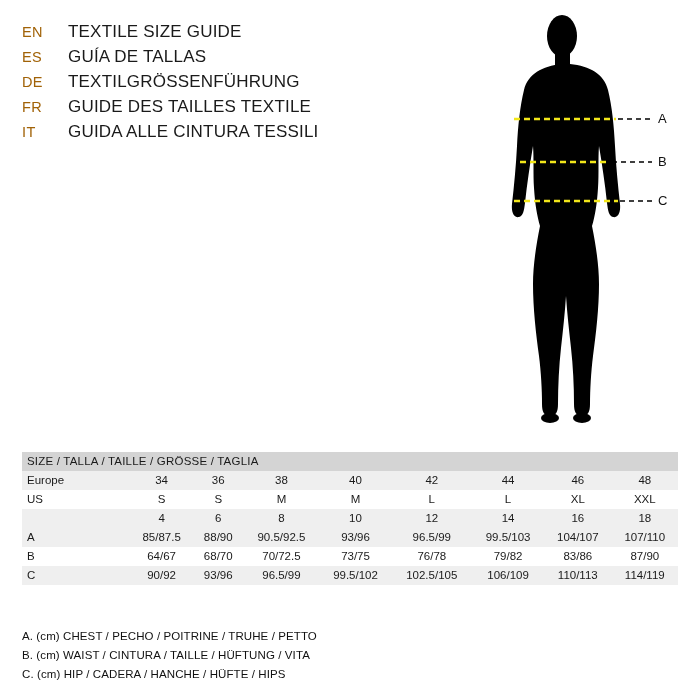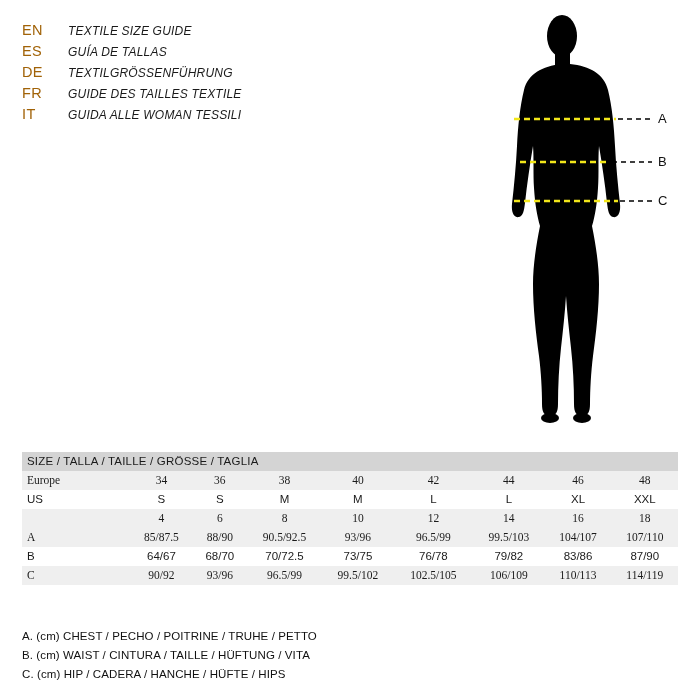--- a/index.html
+++ b/index.html
@@ -32,25 +32,24 @@
     letter-spacing: 0.4px;
   }
   .lang-code {
     width: 46px;
     flex: 0 0 46px;
     font-size: 14.5px;
     font-weight: 400;
     color: #a16207;
   }
   .lang-title {
-    font-size: 12px;
+    font-size: 17px;
     font-weight: 400;
     color: #1a1a1a;
     letter-spacing: 0.2px;
-    font-style: italic;
   }
 
   
   .figure-area {
     position: absolute;
     top: 8px;
     left: 470px;
     width: 220px;
     height: 420px;
   }
@@ -82,21 +81,21 @@
     color: #1a1a1a;
     border: none;
     height: 19px;
     line-height: 13px;
   }
   table.size-table td.rowhead, table.size-table th.rowhead {
     text-align: left;
     padding-left: 5px;
     width: 108px;
   }
-  tr.band-light td { background: #efefef; font-family: Liberation Serif, serif; }
+  tr.band-light td { background: #efefef; }
   tr.band-white td { background: #ffffff; }
   tr.header-row td {
     background: #d4d4d4;
     text-align: left;
     font-size: 11.5px;
     letter-spacing: 0.2px;
   }
 
   
   .legend {
@@ -130,21 +129,21 @@
     <div class="lang-row">
       <span class="lang-code">DE</span>
       <span class="lang-title">TEXTILGRÖSSENFÜHRUNG</span>
     </div>
     <div class="lang-row">
       <span class="lang-code">FR</span>
       <span class="lang-title">GUIDE DES TAILLES TEXTILE</span>
     </div>
     <div class="lang-row">
       <span class="lang-code">IT</span>
-      <span class="lang-title">GUIDA ALLE WOMAN TESSILI</span>
+      <span class="lang-title">GUIDA ALLE CINTURA TESSILI</span>
     </div>
   </div>
 
   <div class="figure-area">
     <svg class="figure-svg" width="220" height="420" viewBox="0 0 220 420" xmlns="http://www.w3.org/2000/svg">
 
       <g fill="#000000">
 
         <ellipse cx="92" cy="28" rx="15" ry="21"></ellipse>
 

